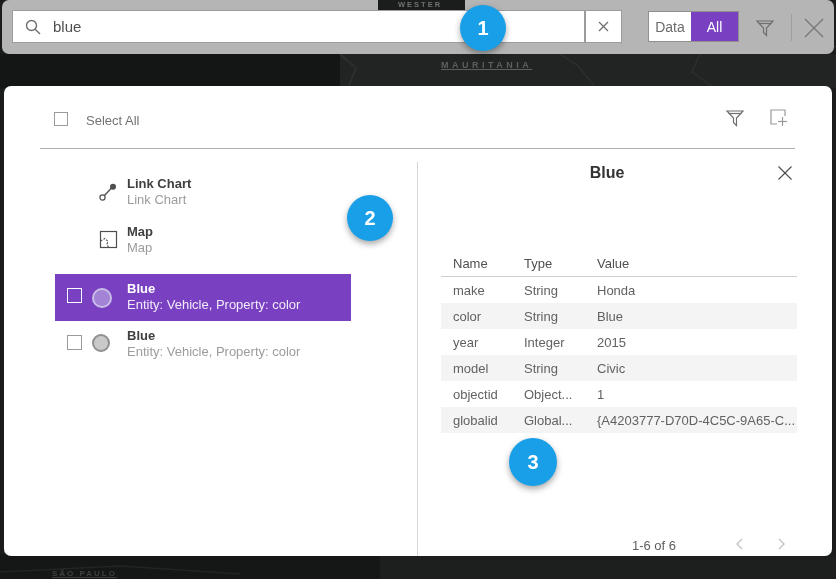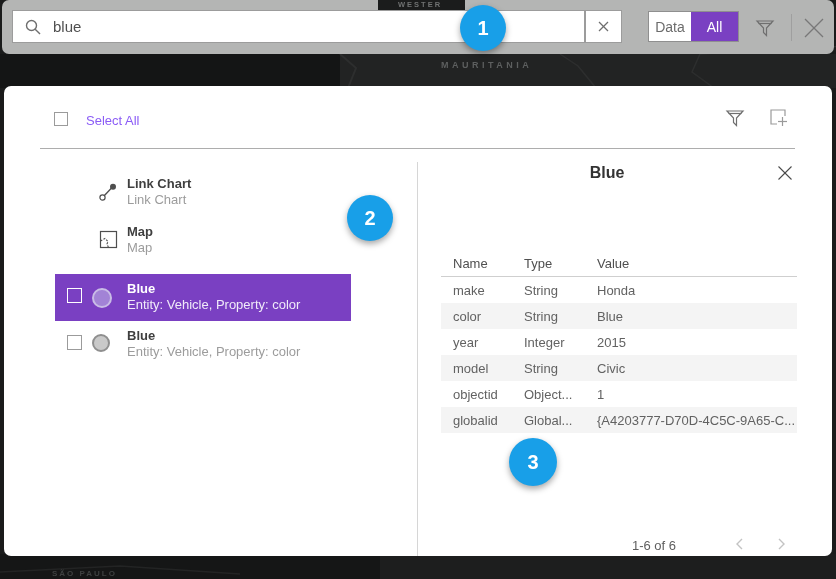--- a/index.html
+++ b/index.html
@@ -1,21 +1,21 @@
 <!DOCTYPE html>
 <html><head>
 <meta charset="utf-8">
 <style>
   html,body{margin:0;padding:0;background:#444;}
   *{box-sizing:border-box;font-family:"Liberation Sans","DejaVu Sans",sans-serif;}
   .stage{position:relative;width:836px;height:579px;overflow:hidden;background:#1a1b1b;}
 
   
   .map-bg{position:absolute;inset:0;z-index:0;}
-  .map-label{position:absolute;font-weight:bold;white-space:nowrap;}
+  .map-label{position:absolute;font-weight:bold;white-space:nowrap;text-decoration:underline;}
   .lbl-mauritania{left:441px;top:60px;font-size:9px;letter-spacing:3.5px;color:#5d5f5f;}
   .lbl-saopaulo{left:52px;top:569px;font-size:8px;letter-spacing:2px;color:#3e4040;}
 
   
   .toolbar{position:absolute;left:2px;top:0;width:832px;height:54px;background:#b4b5b4;border-radius:7px;z-index:3;}
   .search-box{position:absolute;left:10px;top:10px;width:573px;height:33px;background:#fff;border:1px solid #9c9c9c;display:flex;align-items:center;}
   .search-box svg{margin:0 10px 0 12px;flex:0 0 auto;}
   .search-box input{border:none;outline:none;flex:1;font-size:15px;color:#4f4f4f;background:transparent;min-width:0;}
   .clear-btn{position:absolute;left:583px;top:10px;width:37px;height:33px;background:#fff;border:1px solid #9c9c9c;padding:0;display:flex;align-items:center;justify-content:center;cursor:pointer;}
   .segmented{position:absolute;left:646px;top:11px;height:31px;display:flex;border:1px solid #8f8f8f;background:#f97316;}
@@ -32,21 +32,21 @@
   
   .callout{position:absolute;border-radius:50%;background:#189fe8;color:#fff;display:flex;align-items:center;justify-content:center;font-size:20px;font-weight:bold;z-index:5;box-shadow:0 3px 6px rgba(0,0,0,.35);}
   .c1{left:460px;top:5px;width:46px;height:46px;}
   .c2{left:347px;top:195px;width:46px;height:46px;}
   .c3{left:509px;top:438px;width:48px;height:48px;}
 
   
   .panel{position:absolute;left:4px;top:86px;width:828px;height:470px;background:#fff;border-radius:7px;z-index:2;}
   .cb{position:absolute;width:14px;height:14px;border:1px solid #9b9b9b;background:#fff;}
   .selectall-cb{left:50px;top:26px;}
-  .selectall-label{position:absolute;left:82px;top:27px;font-size:13px;color:#8b5cf6;}
+  .selectall-label{position:absolute;left:82px;top:27px;font-size:13px;color:#737373;}
   .panel-icon-btn{position:absolute;background:transparent;border:none;padding:0;cursor:pointer;}
   .p-filter{left:720px;top:22px;width:22px;height:22px;}
   .p-add{left:764px;top:22px;width:22px;height:22px;}
   .h-div{position:absolute;left:36px;top:62px;width:755px;height:1px;background:#adadad;}
   .v-div{position:absolute;left:413px;top:76px;width:1px;height:394px;background:#d6d6d6;}
 
   
   .item-title{position:absolute;font-size:13px;font-weight:600;color:#3f3f3f;line-height:15px;}
   .item-sub{position:absolute;font-size:13px;color:#9c9c9c;line-height:15px;}
   .list-icon{position:absolute;}

